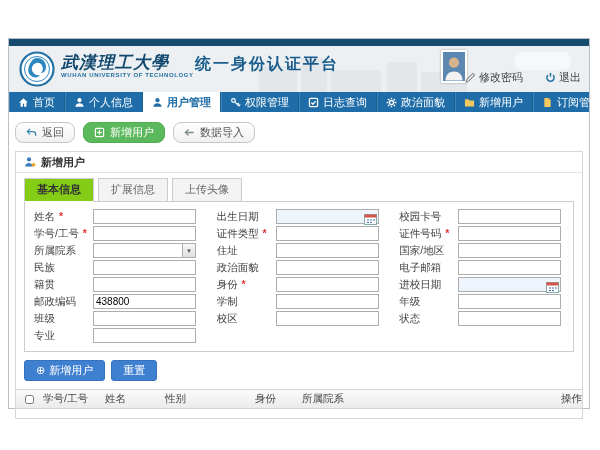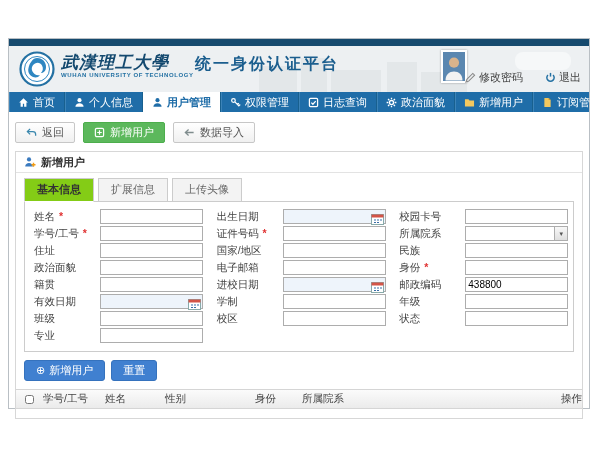--- a/index.html
+++ b/index.html
@@ -38,40 +38,40 @@
   .nav-tab { display:flex; align-items:center; gap:4px; padding:0 9px; color:#fff;
     font-size:11px; border-right:1px solid #18608f; box-shadow:1px 0 0 #3b83b8 inset; cursor:pointer; white-space:nowrap; }
   .nav-tab.active { background:#fff; color:#1f6da8; font-weight:bold; box-shadow:none; }
   .nicon { width:11px; height:11px; display:inline-block; }
   .nicon svg { width:100%; height:100%; fill:currentColor; }
   .nicon.yellow svg { fill:#f3c85f; }
 
   
   .toolbar { padding:10px 6px 8px 6px; display:flex; gap:8px; }
   .btn { font-size:11px; height:21px; display:inline-flex; align-items:center; gap:5px;
-    padding:0 10px; border-radius:2px; border:1px solid #c7c7c7;
+    padding:0 10px; border-radius:8px; border:1px solid #c7c7c7;
     background:linear-gradient(#ffffff,#f0f0f0); color:#555; cursor:pointer; }
   .btn .bicon { width:11px; height:11px; display:inline-block; }
   .btn .bicon svg { width:100%; height:100%; }
   .btn-green { background:#5cb85c; border-color:#4cae4c; color:#fff; }
 
   
   .panel { margin:0 6px; border:1px solid #d7d7d7; }
   .panel-title { height:21px; display:flex; align-items:center; gap:5px; padding:0 8px;
     border-bottom:1px solid #e3e3e3; font-weight:bold; font-size:11px; color:#333; }
   .pt-icon { width:12px; height:12px; }
   .pt-icon svg { width:100%; height:100%; }
 
   .tabs { display:flex; gap:4px; padding:5px 8px 0 8px; margin-bottom:-1px; position:relative; z-index:2; }
   .tab { font-size:11px; padding:3px 12px 4px; border:1px solid #ccc; background:#f3f3f3; color:#666; cursor:pointer; }
   .tab.active { background:#84cc16; color:#333; font-weight:bold; border-bottom:1px solid #fff; }
 
   .form-box { margin:0 8px; border:1px solid #ccc; padding:6px 0 7px; background:#fff; position:relative; z-index:1; }
   .grid { display:flex; flex-wrap:wrap; }
-  .cell { width:33.33%; display:flex; align-items:center; height:17px; padding-left:9px;gap:7px; }
+  .cell { width:33.33%; display:flex; align-items:center; height:17px; padding-left:9px; }
   .flabel { width:59px; font-size:10.5px; color:#444; flex-shrink:0; white-space:nowrap; }
   .req { color:#e03131; font-weight:bold; margin-left:1px; }
   .fwrap { position:relative; width:103px; height:15px; border:1px solid #adadad; background:#fff; display:flex; }
   .fwrap input { flex:1; min-width:0; border:none; outline:none; font-size:10px; padding:0 2px; background:transparent; }
   .sel-btn { width:13px; background:linear-gradient(#f8f8f8,#dfdfdf); border-left:1px solid #adadad;
     display:flex; align-items:center; justify-content:center; font-size:7px; color:#555; cursor:pointer; }
   .cal-btn { position:absolute; right:1px; top:1px; width:13px; height:11px; cursor:pointer; }
   .cal-btn svg { width:100%; height:100%; }
   .fwrap.date { background:#eef4fb; }
 
@@ -279,20 +279,26 @@
               <input type="text" style="">
             </span>
           </div>
           <div class="cell">
             <span class="flabel">学号/工号<b class="req"> *</b></span>
             <span class="fwrap">
               <input type="text" style="">
             </span>
           </div>
           <div class="cell">
+            <span class="flabel">证件类型<b class="req"> *</b></span>
+            <span class="fwrap">
+              <input type="text" style="">
+            </span>
+          </div>
+          <div class="cell">
             <span class="flabel">证件号码<b class="req"> *</b></span>
             <span class="fwrap">
               <input type="text" style="">
             </span>
           </div>
           <div class="cell">
             <span class="flabel">所属院系</span>
             <span class="fwrap">
               <input type="text" style="">
               <span class="sel-btn">▾</span>
@@ -322,57 +328,46 @@
               <input type="text" style="">
             </span>
           </div>
           <div class="cell">
             <span class="flabel">电子邮箱</span>
             <span class="fwrap">
               <input type="text" style="">
             </span>
           </div>
           <div class="cell">
+            <span class="flabel">籍贯</span>
+            <span class="fwrap">
+              <input type="text" style="">
+            </span>
+          </div>
+          <div class="cell">
             <span class="flabel">身份<b class="req"> *</b></span>
-            <span class="fwrap">
-              <input type="text" style="">
-            </span>
-          </div>
-          <div class="cell">
-            <span class="flabel">籍贯</span>
             <span class="fwrap">
               <input type="text" style="">
             </span>
           </div>
           <div class="cell">
             <span class="flabel">进校日期</span>
             <span class="fwrap date">
               <input type="text" style="">
               <span class="cal-btn"><svg viewBox="0 0 13 11">
                   <rect x=".5" y=".5" width="12" height="10" fill="#fff" stroke="#8aa"></rect>
                   <rect x=".5" y=".5" width="12" height="3" fill="#d35448"></rect>
                   <path d="M3 6h2M6 6h2M9 6h2M3 8.5h2M6 8.5h2" stroke="#3a6ea8" stroke-width="1.1"></path>
                 </svg></span>
             </span>
           </div>
           <div class="cell">
             <span class="flabel">邮政编码</span>
             <span class="fwrap">
               <input type="text" value="438800" style="">
-            </span>
-          </div>
-          <div class="cell">
-            <span class="flabel">有效日期</span>
-            <span class="fwrap date">
-              <input type="text" style="">
-              <span class="cal-btn"><svg viewBox="0 0 13 11">
-                  <rect x=".5" y=".5" width="12" height="10" fill="#fff" stroke="#8aa"></rect>
-                  <rect x=".5" y=".5" width="12" height="3" fill="#d35448"></rect>
-                  <path d="M3 6h2M6 6h2M9 6h2M3 8.5h2M6 8.5h2" stroke="#3a6ea8" stroke-width="1.1"></path>
-                </svg></span>
             </span>
           </div>
           <div class="cell">
             <span class="flabel">学制</span>
             <span class="fwrap">
               <input type="text" style="">
             </span>
           </div>
           <div class="cell">
             <span class="flabel">年级</span>

